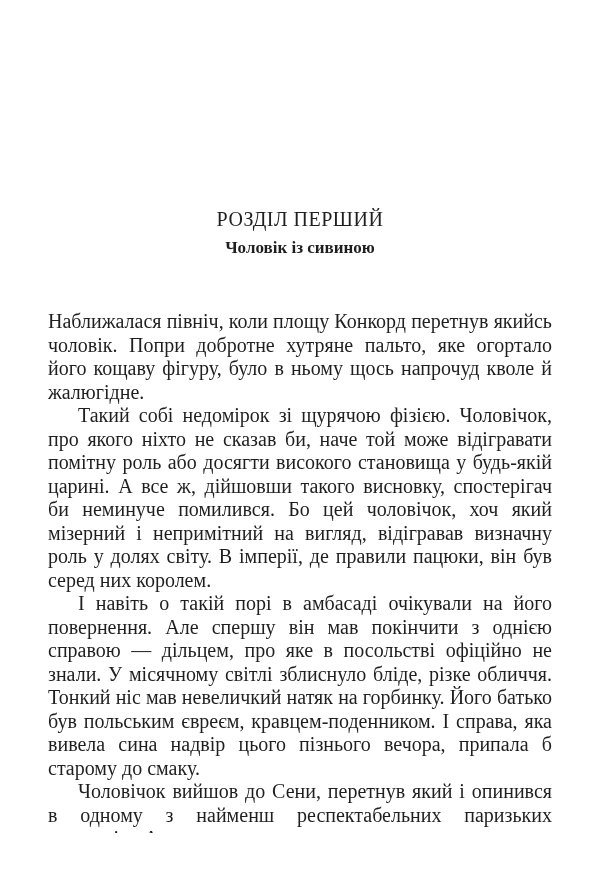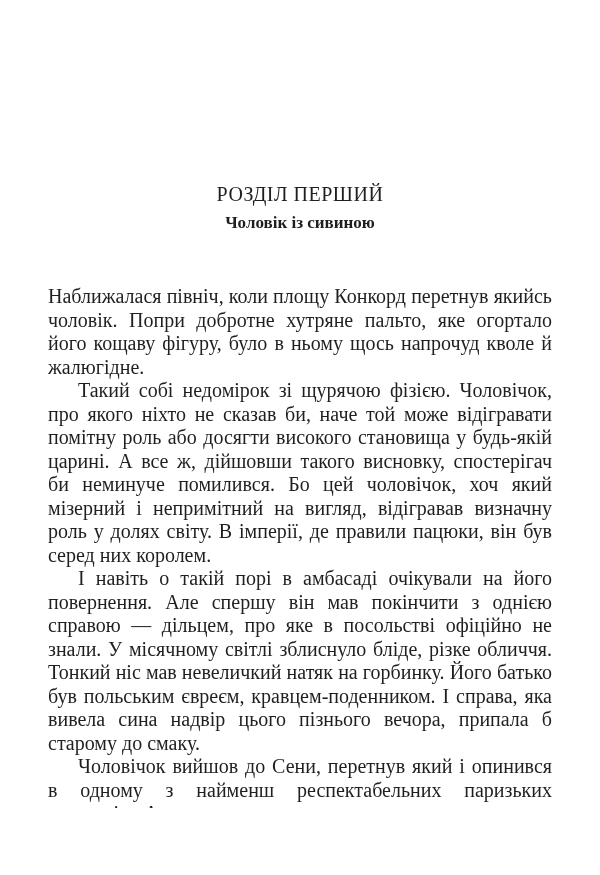--- a/index.html
+++ b/index.html
@@ -9,20 +9,21 @@
     }
     .book-page {
       position: relative;
       width: 600px;
       height: 808px;
       background: #ffffff;
       color: #1f1f1f;
       font-family: "Liberation Serif", "DejaVu Serif", serif;
       box-sizing: border-box;
       overflow: hidden;
+      margin-top: 25px;
     }
     .chapter-head {
       padding-top: 183px;
       text-align: center;
     }
     .chapter-title {
       font-size: 20px;
       font-weight: 500;
       letter-spacing: 0.5px;
       color: #1f1f1f;

